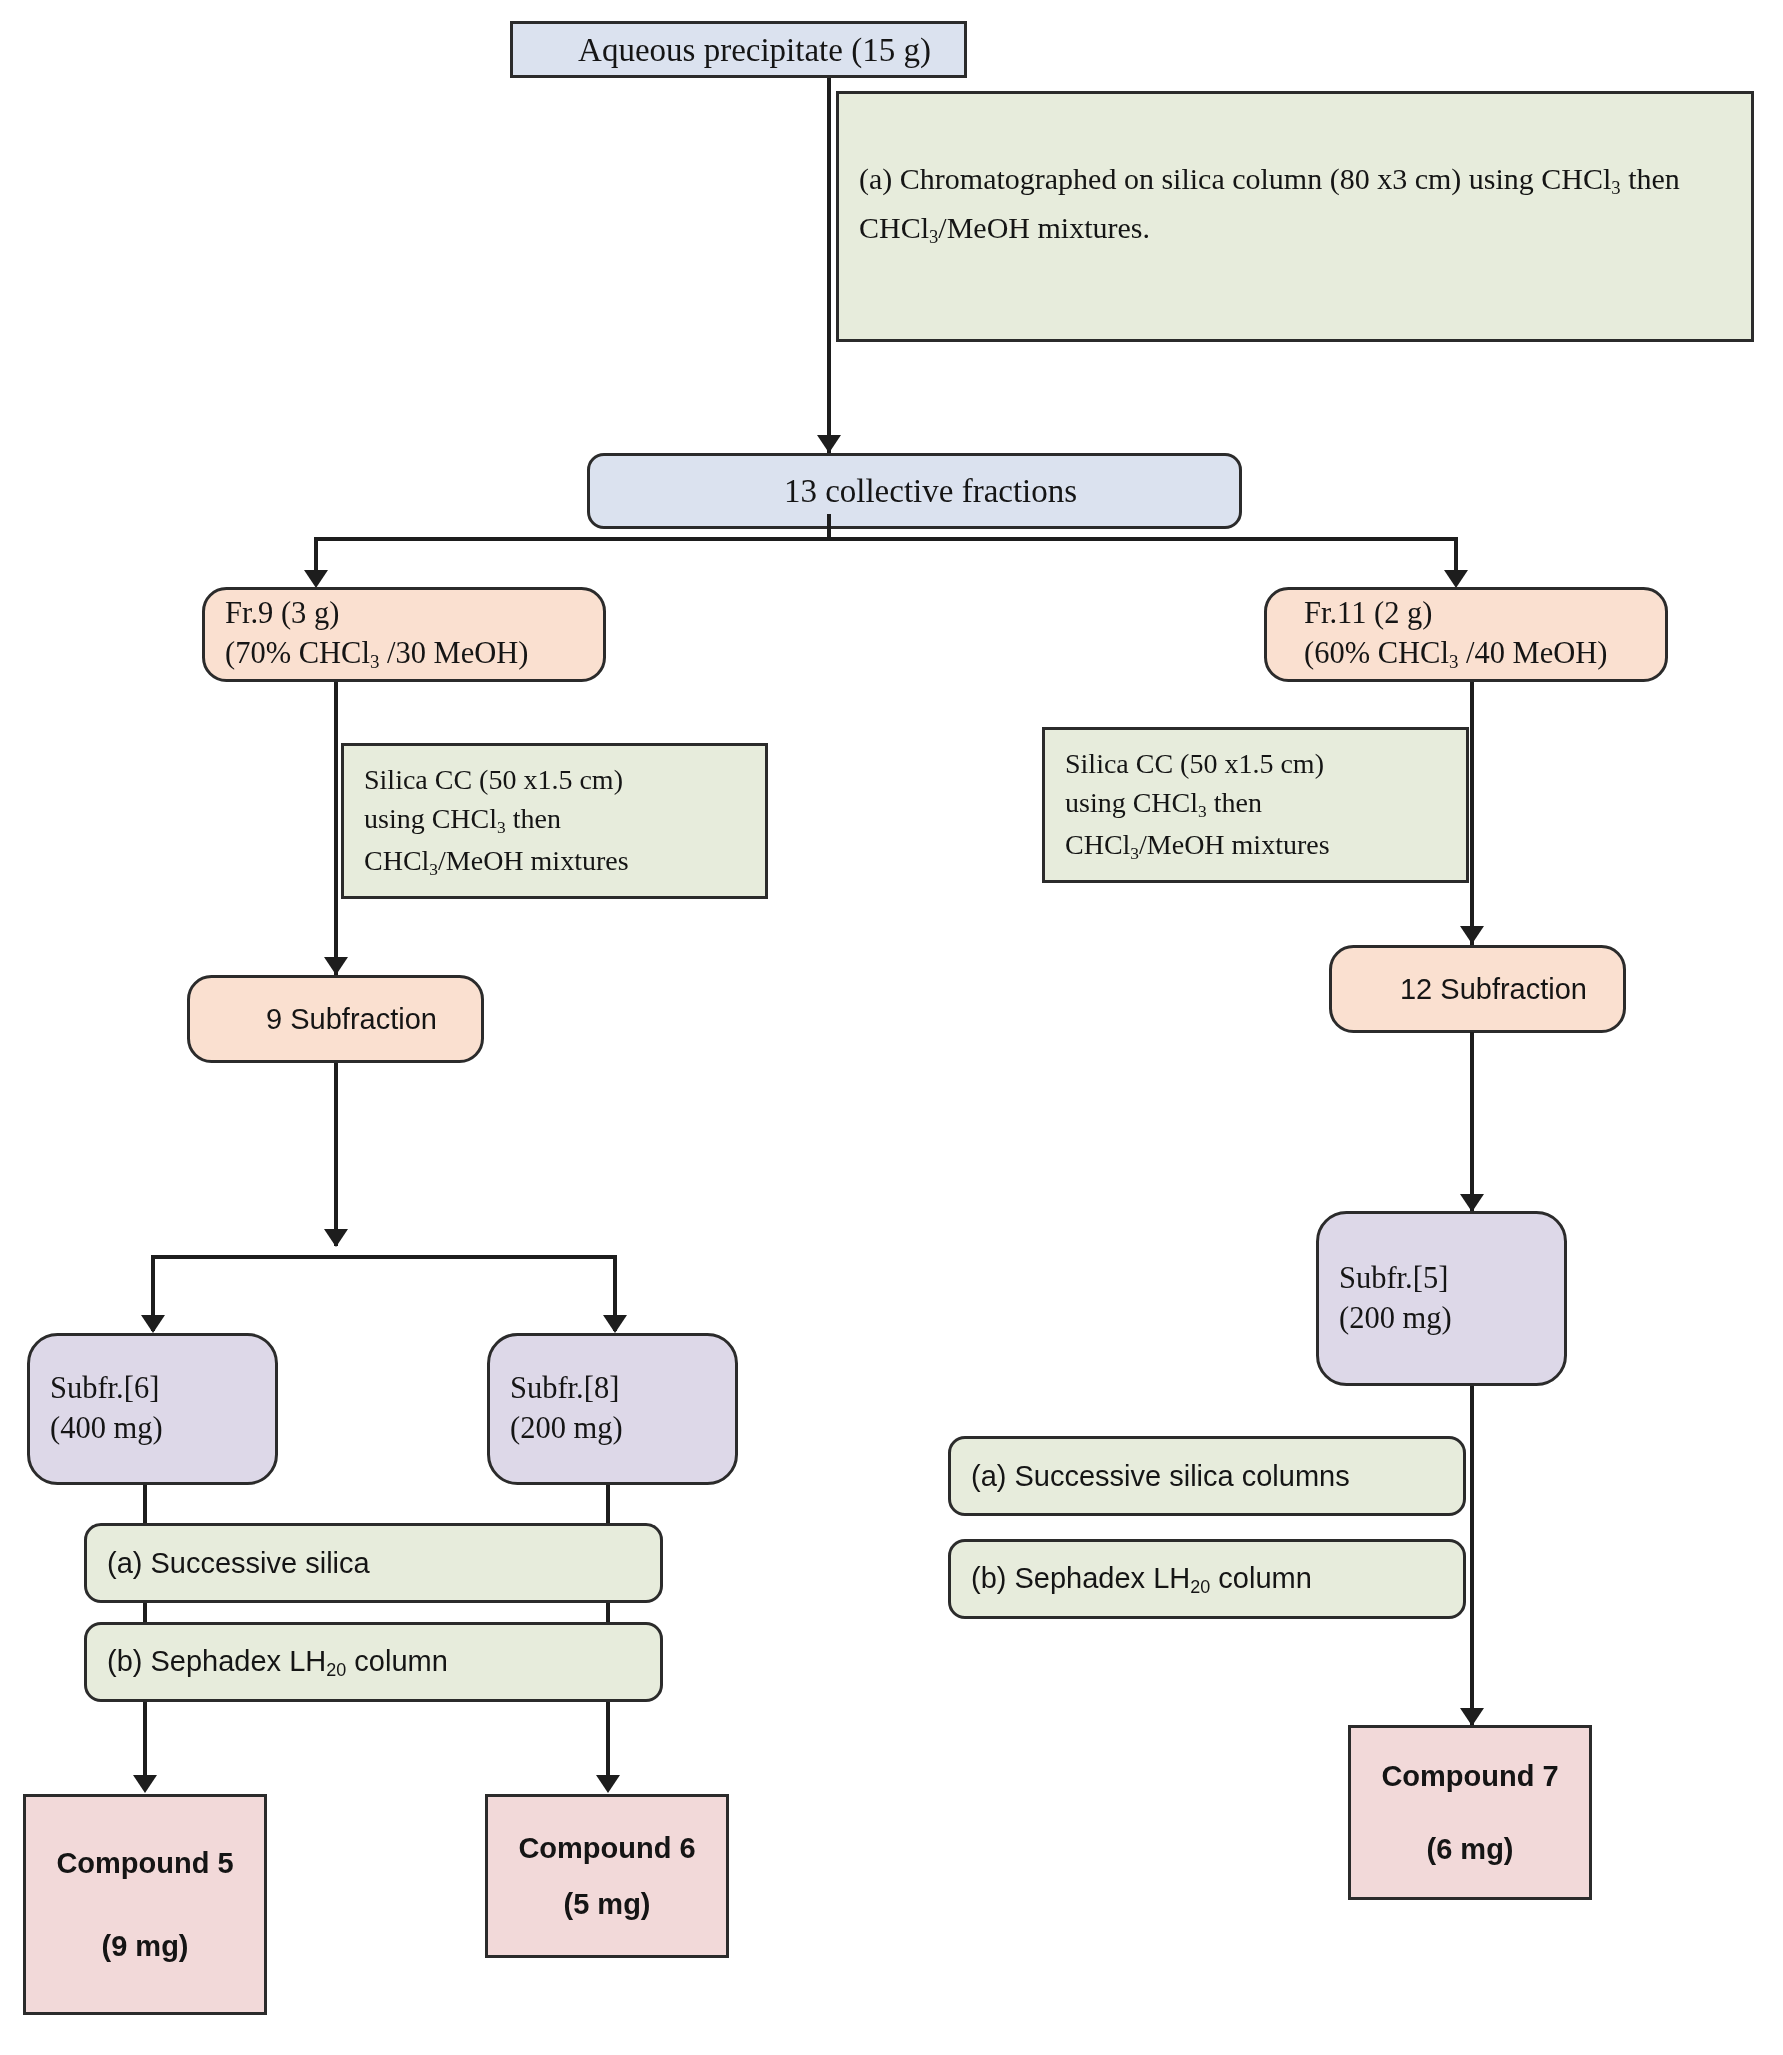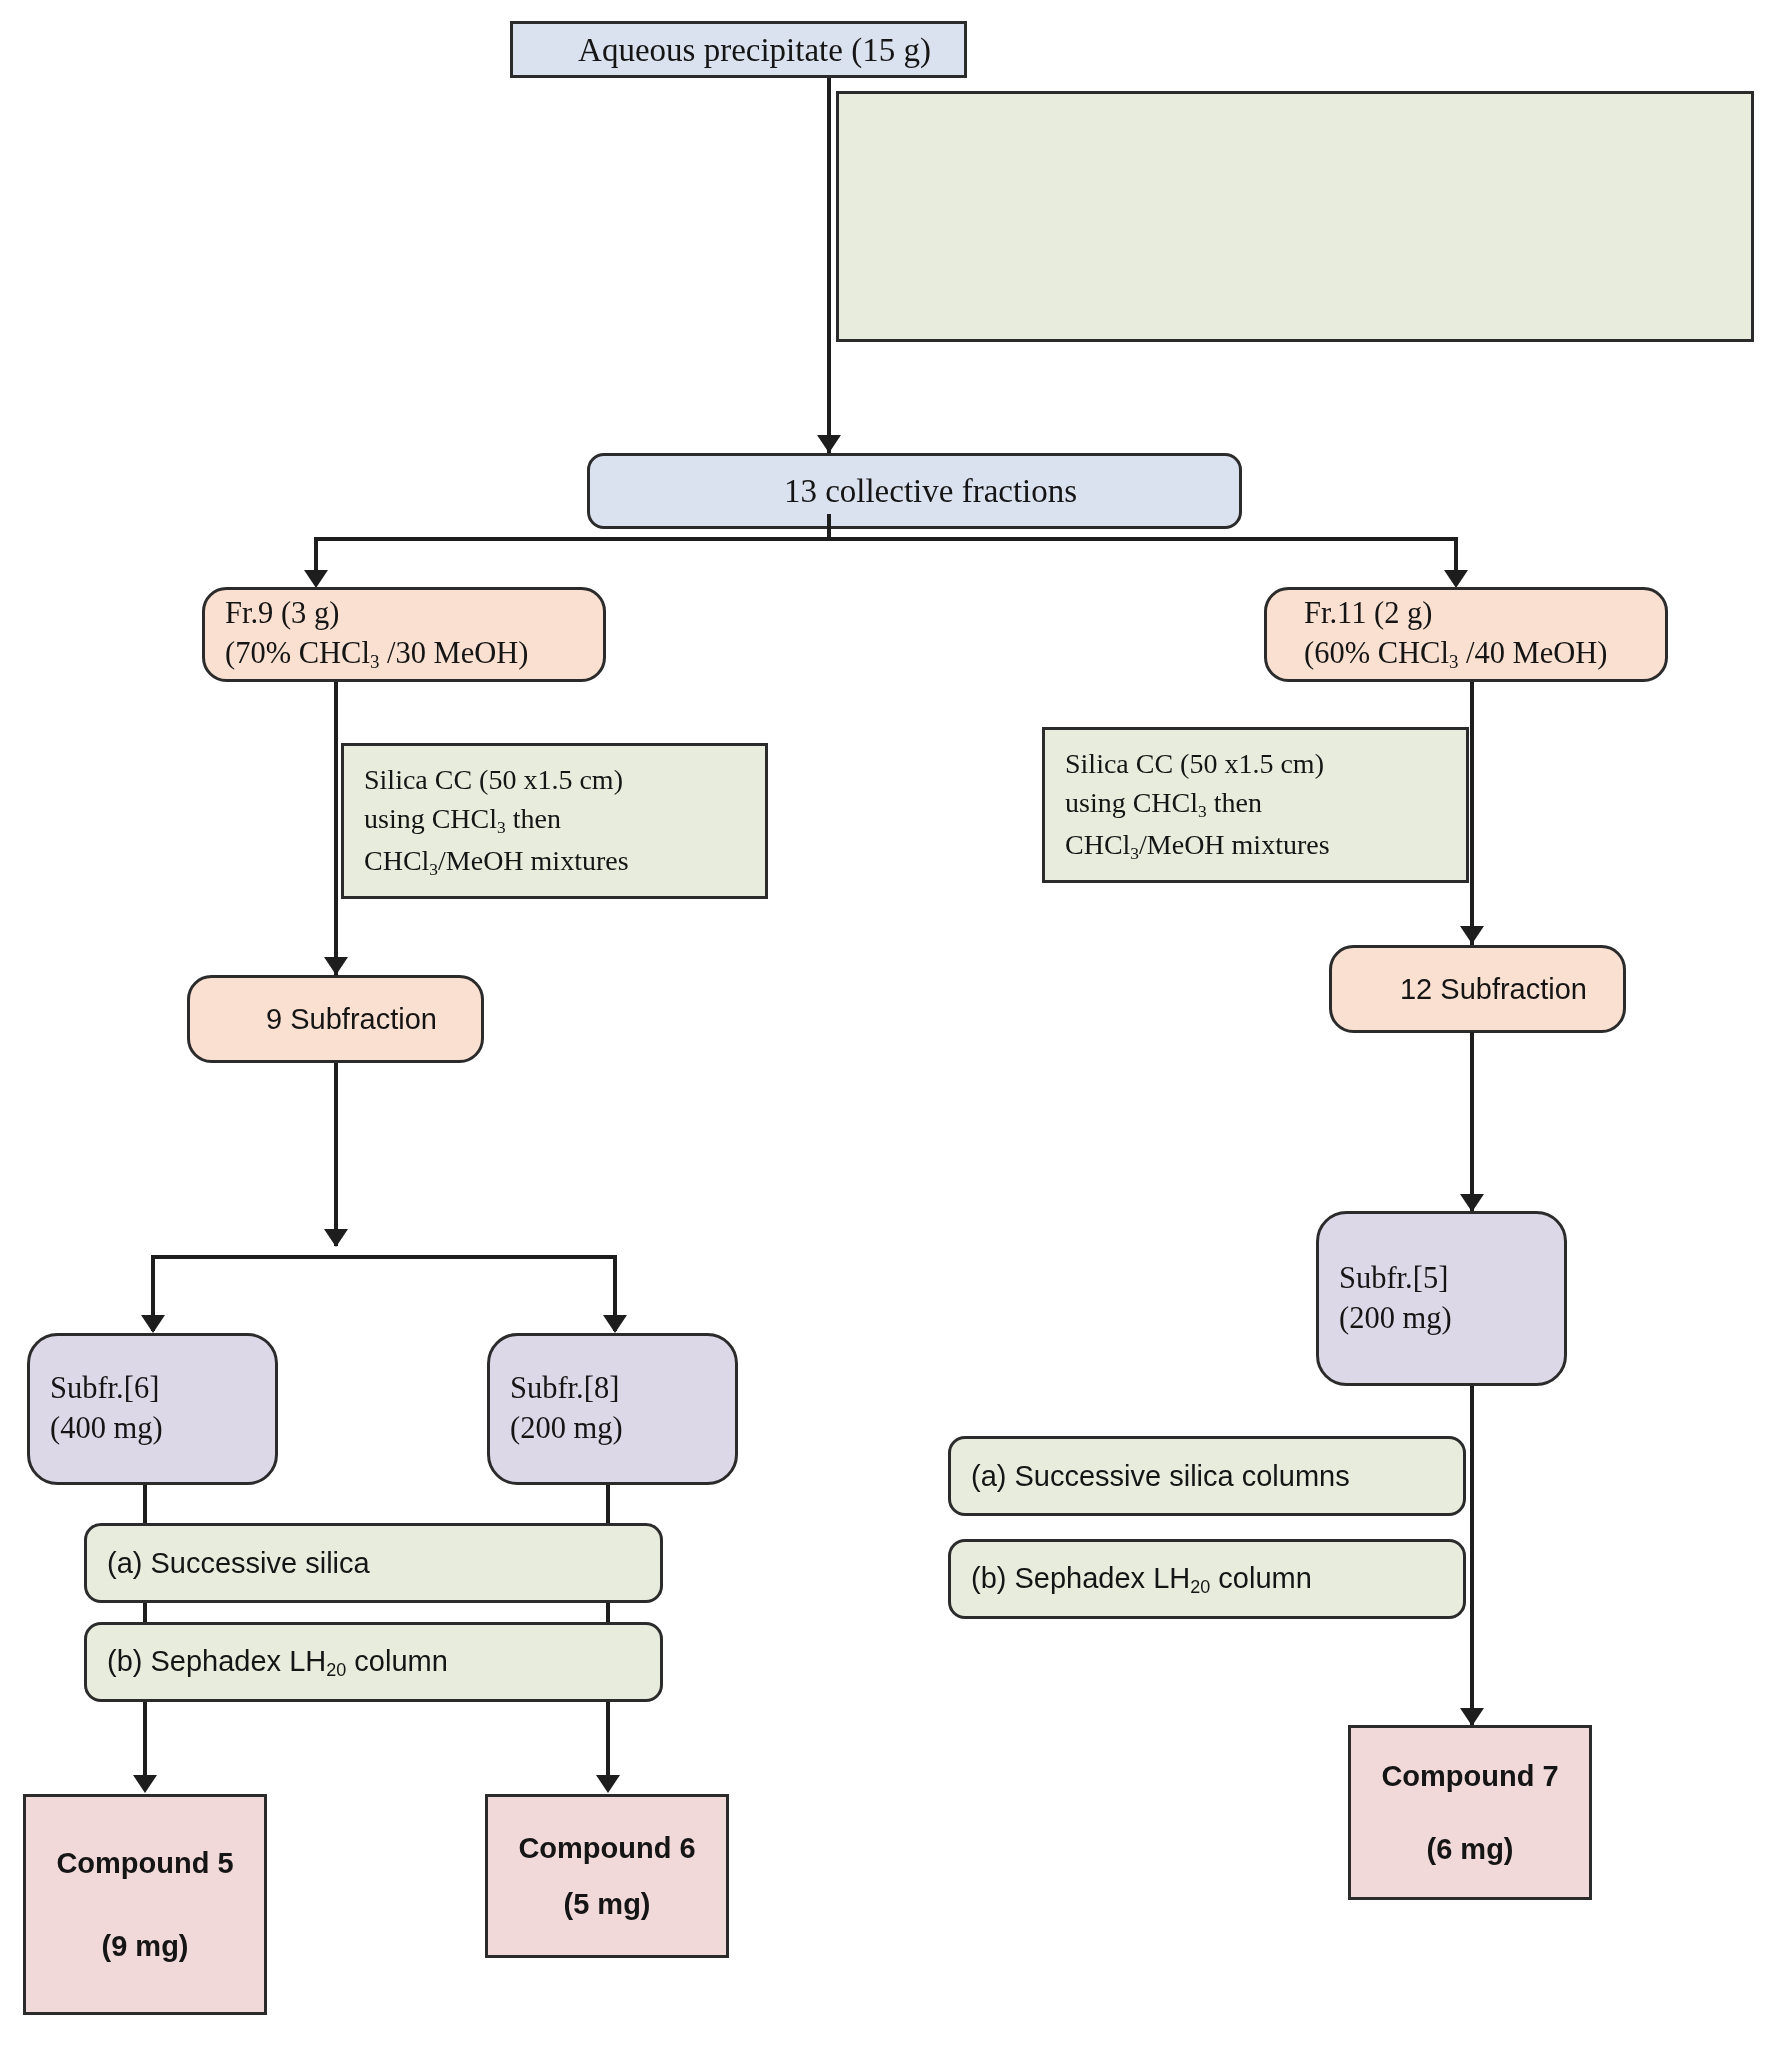--- a/index.html
+++ b/index.html
@@ -50,20 +50,23 @@
 <div id="canvas">
 
   <div class="node blue serif center t-big" style="left:510px;top:21.3px;width:457px;height:57px;">
     <span>Aqueous precipitate (15 g)</span>
   </div>
 
   <div class="line vline" style="left:827px;top:78px;height:375px;"></div>
   <div class="arrow" style="left:817px;top:435px;"></div>
 
   <div class="node green serif left pad-l" style="left:836px;top:91px;width:918px;height:251px;padding-top:17px;padding-bottom:17px;">
+    <div class="t-note" style="margin-bottom:26px;">
+      <span>(a) Chromatographed on silica column (80 x3 cm) using CHCl</span><sub>3</sub><span> then CHCl</span><sub>3</sub><span>/MeOH mixtures.</span>
+    </div>
   </div>
 
   <div class="node blue serif center t-big r-sm" style="left:587px;top:453px;width:655px;height:76px;">
     <span>13 collective fractions</span>
   </div>
 
   <div class="line vline" style="left:827px;top:514px;height:24.4px;"></div>
   <div class="line hline" style="left:314px;top:537px;width:1144px;"></div>
   <div class="line vline" style="left:314px;top:537px;height:47px;"></div>
   <div class="arrow" style="left:304px;top:570px;"></div>

